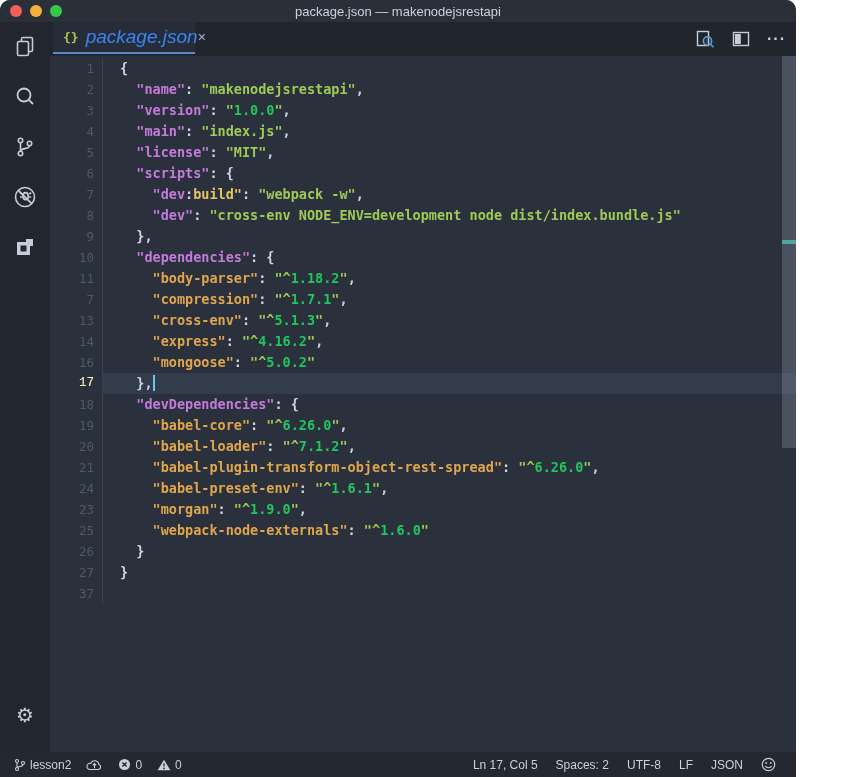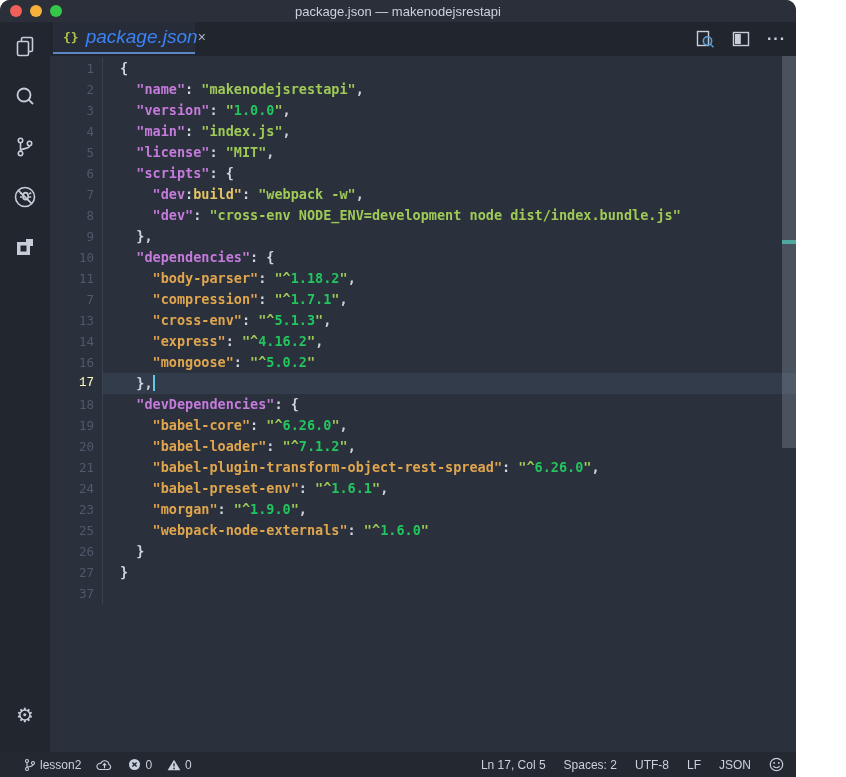--- a/index.html
+++ b/index.html
@@ -47,22 +47,22 @@
   .t-p{color:#ced5e0}.t-k{color:#c57bdb}.t-o{color:#e0a64e}.t-y{color:#e4c464}
   .t-s{color:#9fca56}.t-n{color:#22c55e}.t-w{}
   .cursor{display:inline-block;width:2px;height:16px;background:#61c9e8;vertical-align:-3px;}
   
   .scrollbar{position:absolute;right:0;top:0;width:14px;bottom:0;}
   .sb-thumb{position:absolute;left:0;top:0;width:14px;height:392px;background:rgba(130,139,153,0.38);}
   .sb-tick{position:absolute;left:0;top:184px;width:14px;height:4px;background:#4fa8a0;}
   
   .statusbar{position:absolute;left:0;right:0;bottom:0;height:25px;background:#232831;
     color:#c9d1dd;font-size:12px;display:flex;align-items:center;}
-  .sb-left{display:flex;align-items:center;gap:15px;padding-left:24px;}
-  .sb-right{display:flex;align-items:center;gap:18px;margin-left:auto;padding-right:12px;}
+  .sb-left{display:flex;align-items:center;gap:15px;padding-left:14px;}
+  .sb-right{display:flex;align-items:center;gap:18px;margin-left:auto;padding-right:20px;}
   .sb-item{display:flex;align-items:center;gap:4px;cursor:pointer;}
   .sb-item svg{display:block;}
 </style>
 </head>
 <body>
 
 <div class="window">
 
   <div class="titlebar">
     <div class="traffic">

